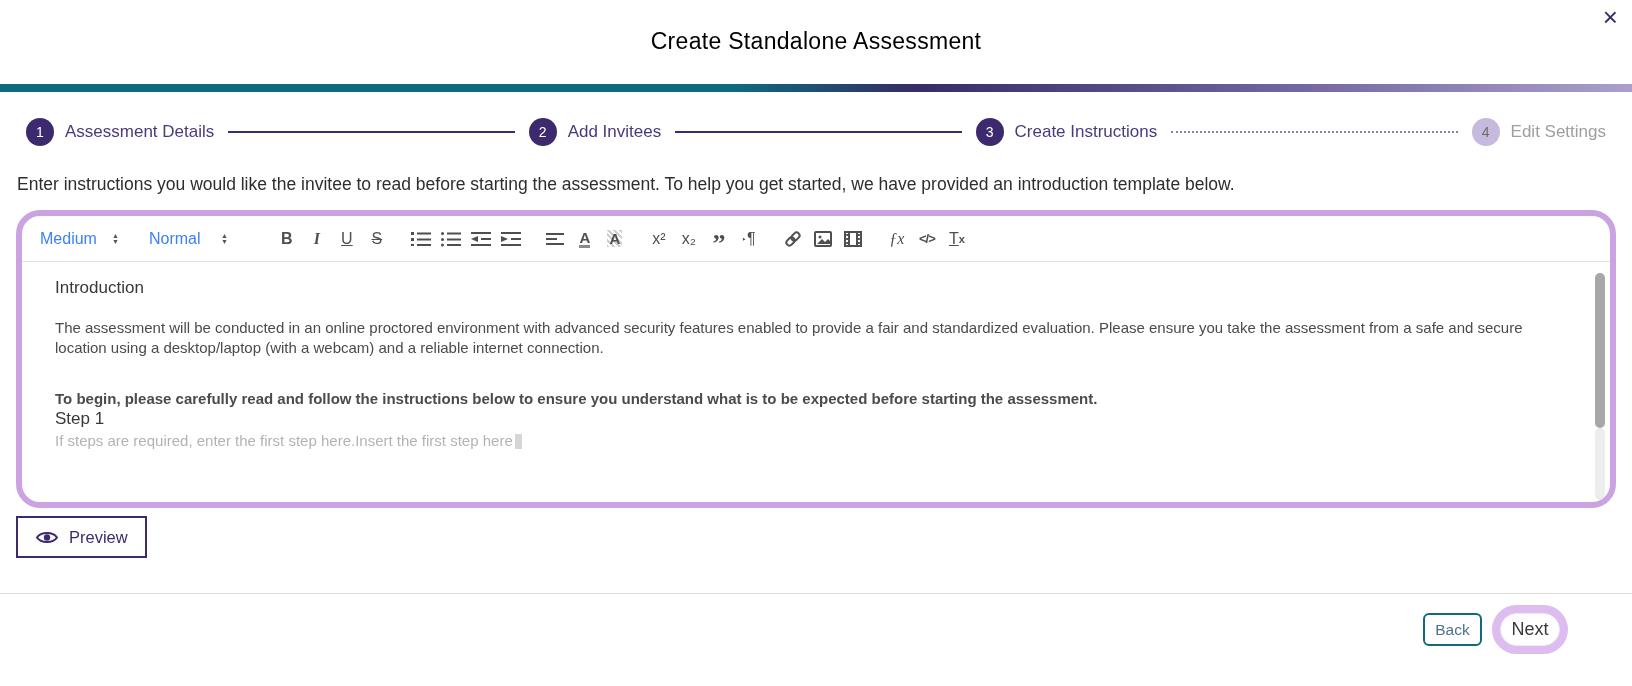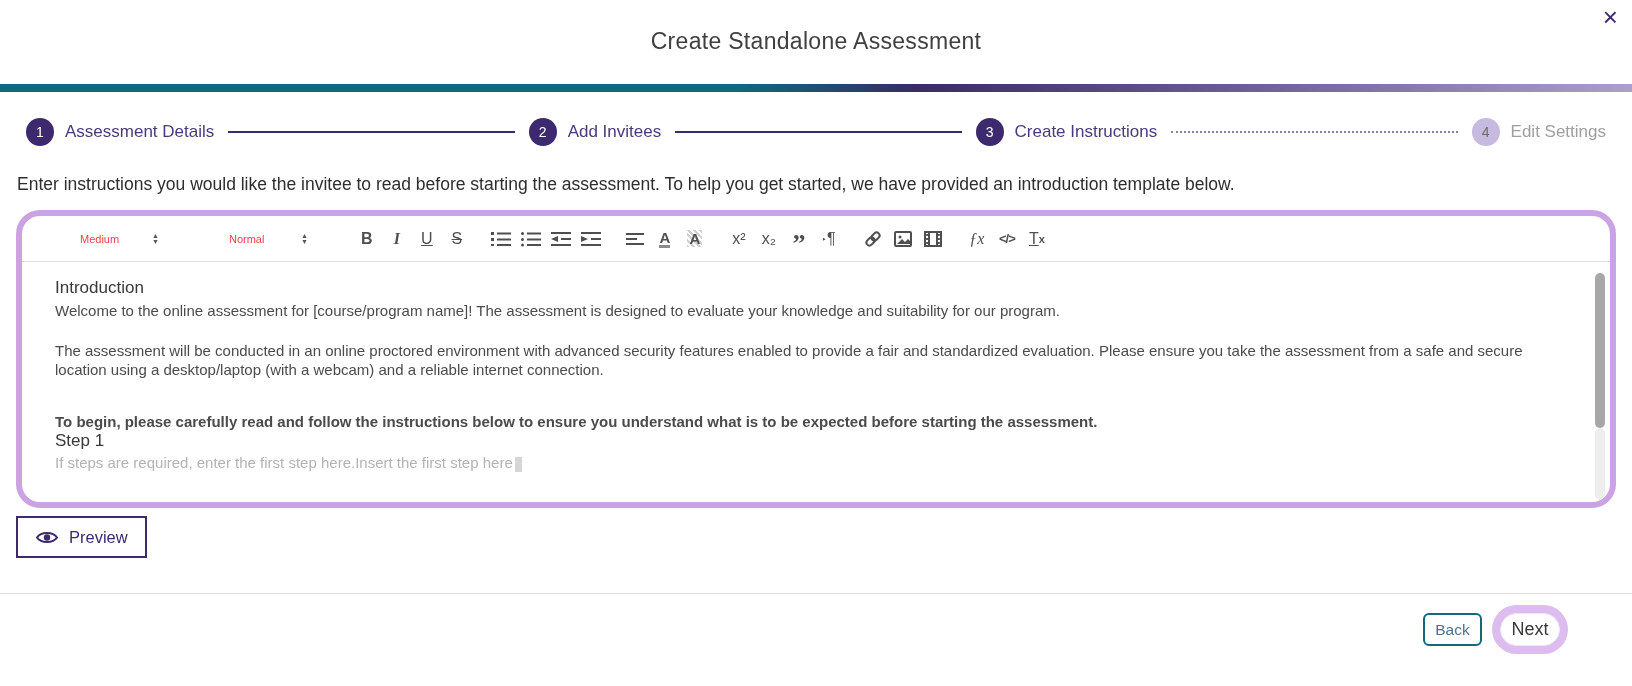--- a/index.html
+++ b/index.html
@@ -1,21 +1,21 @@
 <!DOCTYPE html>
 <html><head>
 <meta charset="utf-8">
 <style>
   * { box-sizing: border-box; margin: 0; padding: 0; }
   html, body { width: 1632px; height: 686px; background: #ffffff; overflow: hidden;
     font-family: "Liberation Sans", sans-serif; }
 
   
   .modal-title { position: absolute; top: 28px; left: 0; width: 100%; text-align: center;
-    font-size: 23px; color: #404040; letter-spacing: 0.3px; }
+    font-size: 23px; color: #000000; letter-spacing: 0.3px; }
   .close-btn { position: absolute; top: 4px; right: 14px; font-size: 26px; color: #3d2a6e;
     cursor: pointer; line-height: 26px; font-weight: 400; }
   .gradient-bar { position: absolute; top: 84px; left: 0; width: 100%; height: 8px;
     background: linear-gradient(90deg, #0d6b7d 0%, #0d6b7d 45%, #372c63 56%, #6f639c 78%, #aaa0cb 100%); }
 
   
   .stepper { position: absolute; top: 117px; left: 0; width: 100%; height: 30px;
     display: flex; align-items: center; padding: 0 26px; }
   .step { display: flex; align-items: center; flex: 0 0 auto; cursor: pointer; }
   .step-circle { width: 28px; height: 28px; border-radius: 50%; background: #3d2a6e;
@@ -28,21 +28,21 @@
 
   
   .hint-text { position: absolute; top: 174px; left: 17px; font-size: 17.5px; color: #2e2e2e; }
 
   
   .editor { position: absolute; top: 210px; left: 16px; width: 1600px; height: 298px;
     border: 6px solid #cba3e3; border-radius: 24px; background: #ffffff; overflow: hidden; }
   .toolbar { height: 46px; border-bottom: 1px solid #e0e0e0; display: flex; align-items: center;
     padding: 0 18px; }
   .tb-select { display: flex; align-items: center; margin-right: 30px; cursor: pointer; }
-  .tb-select .sel-value { font-size: 11px; color: #ef4444; width: 72px; margin-left: 40px; }
+  .tb-select .sel-value { font-size: 16px; color: #3b82f6; width: 72px; }
   .updown { display: inline-flex; flex-direction: column; font-size: 7px; line-height: 6px; color: #555; }
   .updown::before { content: "▲"; }
   .updown::after { content: "▼"; }
   .tb-group { display: flex; align-items: center; margin-left: 14px; }
   .tb-btn { width: 30px; height: 30px; display: flex; align-items: center; justify-content: center;
     color: #4f4f4f; font-size: 16px; cursor: pointer; }
   .tb-btn svg { display: block; }
   .glyph-b { font-weight: bold; }
   .glyph-i { font-style: italic; font-family: "Liberation Serif", serif; font-weight: bold; }
   .glyph-u { text-decoration: underline; }
@@ -239,21 +239,20 @@
       <div class="tb-btn glyph-code">&lt;/&gt;</div>
       <div class="tb-btn glyph-clear">
         <span class="t">T</span>
           <span class="x">x</span>
       </div>
     </div>
   </div>
 
   <div class="editor-content">
     <div class="ec-h intro">Introduction</div>
-    <div class="ec-p welcome">Welcome to the online assessment for [course/program name]! The assessment is designed to evaluate your knowledge and suitability for our program.</div>
     <div class="ec-p proctored">The assessment will be conducted in an online proctored environment with advanced security features enabled to provide a fair and standardized evaluation. Please ensure you take the assessment from a safe and secure location using a desktop/laptop (with a webcam) and a reliable internet connection.</div>
     <div class="ec-p begin">To begin, please carefully read and follow the instructions below to ensure you understand what is to be expected before starting the assessment.</div>
     <div class="ec-h step1">Step 1</div>
     <div class="ec-placeholder"><span>If steps are required, enter the first step here.Insert the first step here</span><span class="cursor-block"></span></div>
 
     <div class="scrollbar-track"></div>
     <div class="scrollbar-thumb"></div>
   </div>
 </div>
 

